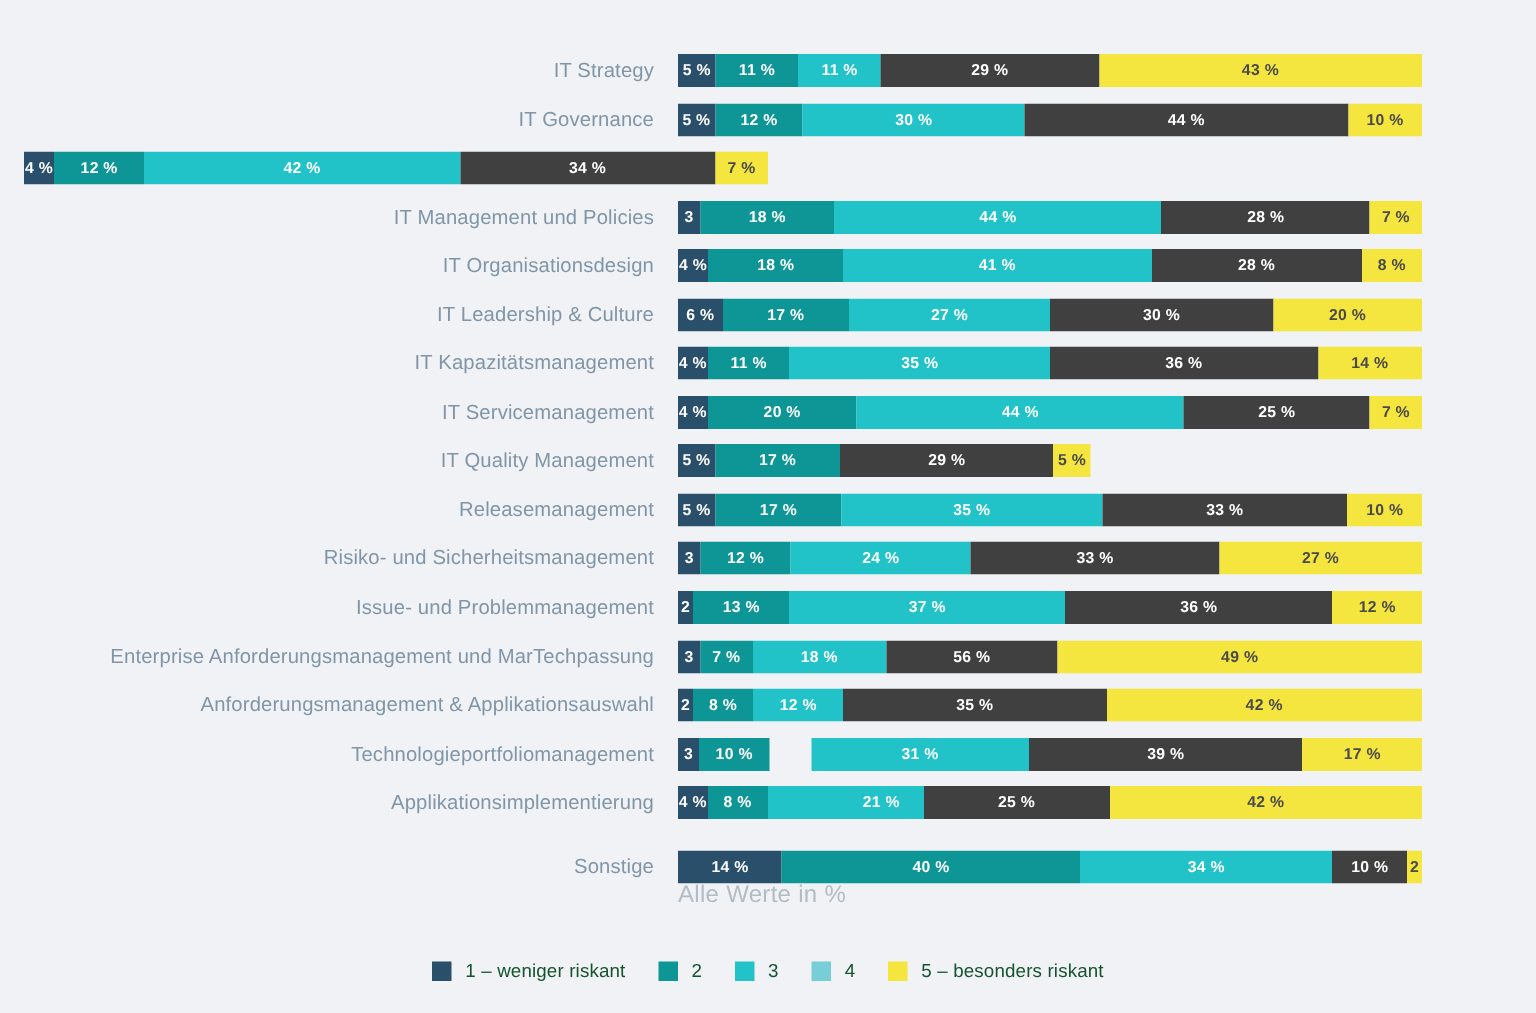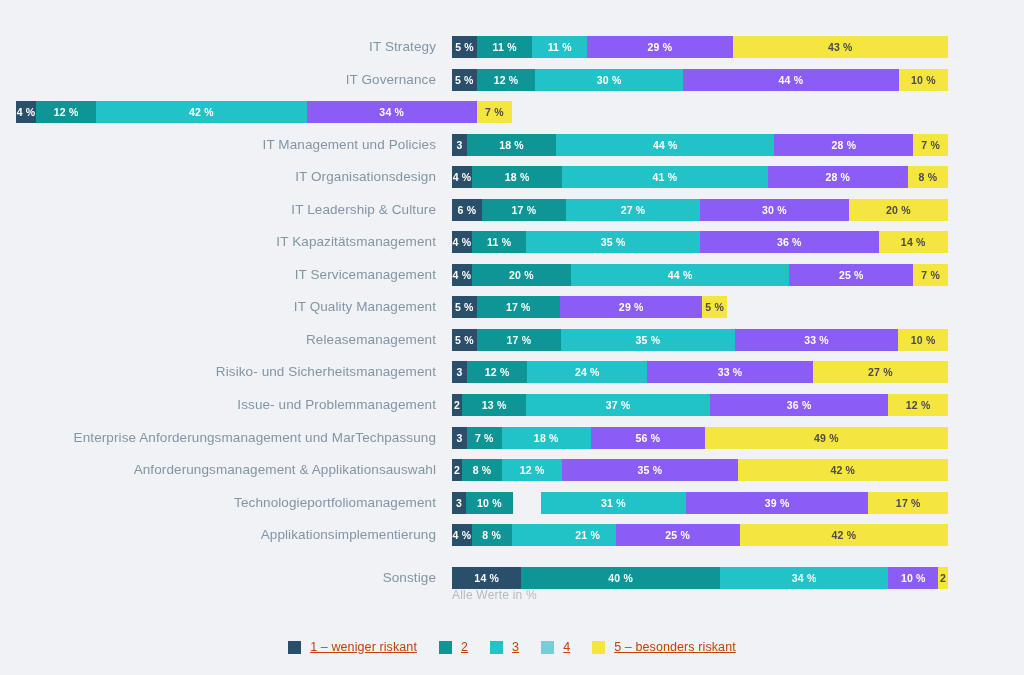--- a/index.html
+++ b/index.html
@@ -63,30 +63,30 @@
     font-size: 10.5px;
     font-weight: bold;
     white-space: nowrap;
     box-sizing: border-box;
     overflow: hidden;
     letter-spacing: 0.2px;
   }
   .seg.c1 { background: #2a4f6b; color: #ffffff; }
   .seg.c2 { background: #0e9595; color: #ffffff; }
   .seg.c3 { background: #21c3c9; color: #ffffff; }
-  .seg.c4 { background: #8b5cf6; color: #ffffff; }
+  .seg.c4 { background: #404040; color: #ffffff; }
   .seg.c5 { background: #f5e githubfff; }
   .seg.c5 { background: #f4e53f; color: #4a4a4a; }
 
   
   .footnote {
     position: absolute;
     left: 452px;
     top: 588px;
-    font-size: 12px;
+    font-size: 16px;
     color: #b3bcc5;
     letter-spacing: 0.2px;
   }
 
   
   .legend {
     position: absolute;
     left: 0;
     top: 640px;
     width: 1024px;
@@ -102,24 +102,23 @@
   }
   .legend-item:last-child { margin-right: 0; }
   .legend-swatch {
     width: 13px;
     height: 13px;
     margin-right: 9px;
     flex: none;
   }
   .legend-label {
     font-size: 12.5px;
-    color: #c2410c;
+    color: #14532d;
     white-space: nowrap;
     letter-spacing: 0.1px;
-    text-decoration: underline;
   }
 </style>
 </head>
 <body>
 
 <div id="chart-root">
 
   <div class="rows" id="rows-container">
       <div class="row">
         <div class="cat-label">IT Strategy</div>

